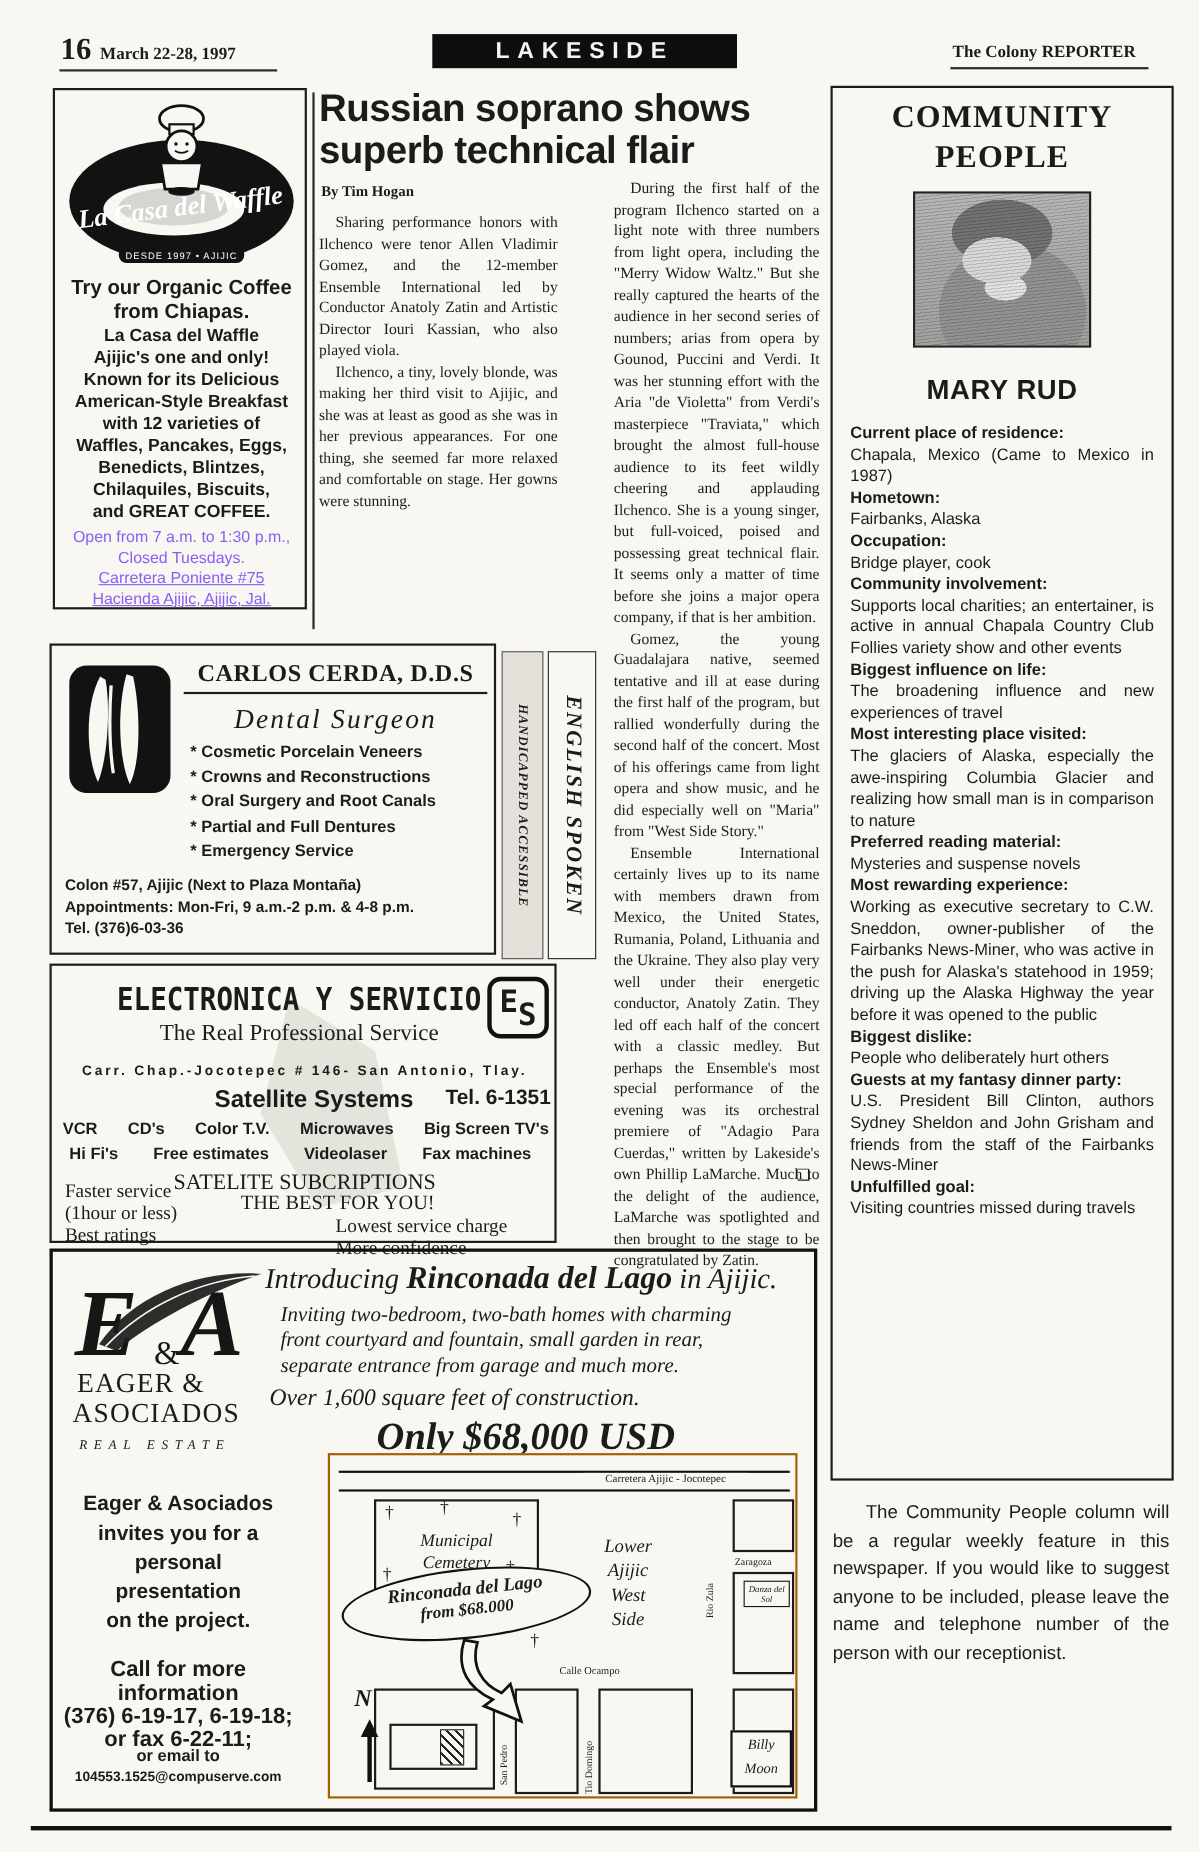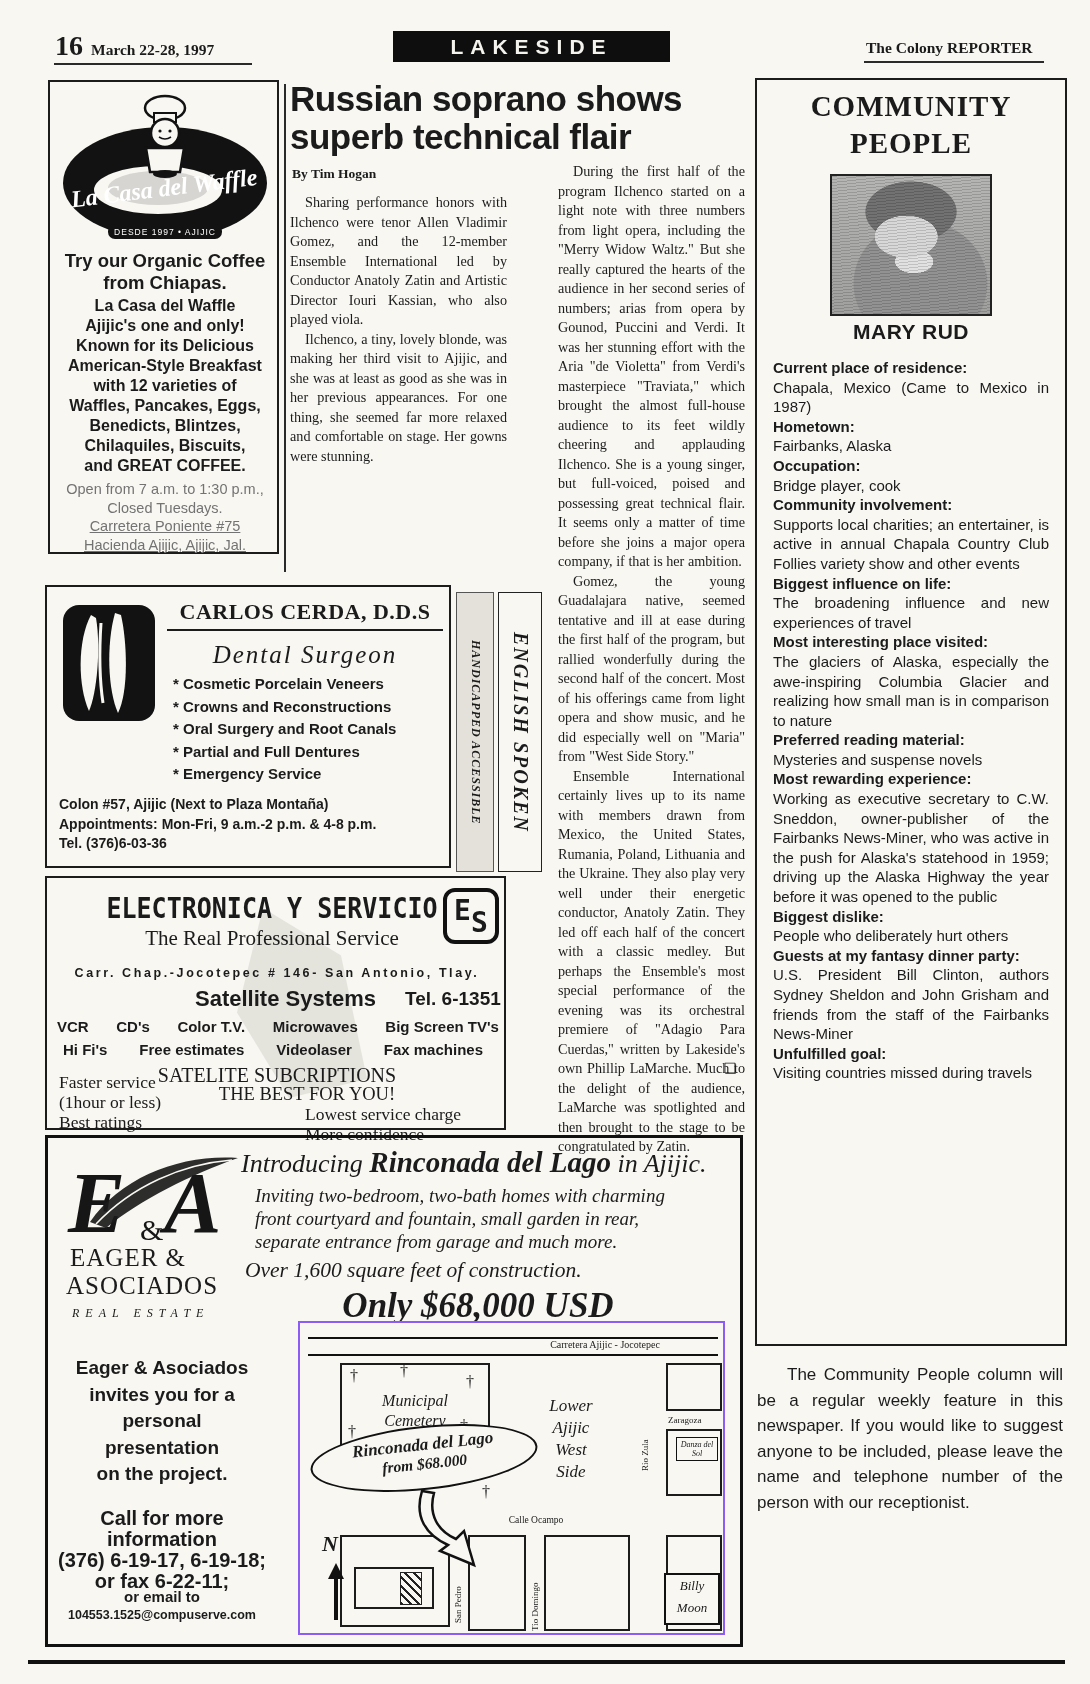--- a/index.html
+++ b/index.html
@@ -69,21 +69,21 @@
       <div>La Casa del Waffle</div>
       <div>Ajijic's one and only!</div>
       <div>Known for its Delicious</div>
       <div>American-Style Breakfast</div>
       <div>with 12 varieties of</div>
       <div>Waffles, Pancakes, Eggs,</div>
       <div>Benedicts, Blintzes,</div>
       <div>Chilaquiles, Biscuits,</div>
       <div>and GREAT COFFEE.</div>
     </div>
-    <div class="abs sans ctr" style="left:4px;top:398px;width:222px;font-size:14.5px;line-height:18.5px;color:#737373">
+    <div class="abs sans ctr" style="left:4px;top:398px;width:222px;font-size:14.5px;line-height:18.5px;color:#8b5cf6">
       <div>Open from 7 a.m. to 1:30 p.m.,</div>
       <div>Closed Tuesdays.</div>
       <div style="text-decoration:underline">Carretera Poniente #75</div>
       <div style="text-decoration:underline">Hacienda Ajijic, Ajijic, Jal.</div>
     </div>
   </div>
 
   <div class="abs" style="left:284px;top:84px;width:2px;height:488px;background:#2a2a2a"></div>
   <div class="abs sans b" style="left:290px;top:80px;width:456px;font-size:35px;line-height:38px;letter-spacing:-0.5px">
     <div>Russian soprano shows</div>
@@ -195,21 +195,21 @@
       <div>on the project.</div>
     </div>
     <div class="abs sans b ctr" style="left:4px;top:370px;width:220px;font-size:20px;line-height:21px">
       <div>Call for more information</div>
       <div>(376) 6-19-17, 6-19-18;</div>
       <div>or fax 6-22-11;</div>
     </div>
     <div class="abs sans b ctr" style="left:4px;top:450px;width:220px;font-size:15px">or email to</div>
     <div class="abs sans b ctr" style="left:4px;top:470px;width:220px;font-size:12.5px">104553.1525@compuserve.com</div>
 
-    <div class="abs" style="left:250px;top:183px;width:427px;height:314px;border:2px solid #8b5cf6;background:#f8f7f2">
+    <div class="abs" style="left:250px;top:183px;width:427px;height:314px;border:2px solid #a16207;background:#f8f7f2">
       <div class="abs" style="left:8px;top:14px;width:410px;height:1.5px;background:#111"></div>
       <div class="abs" style="left:8px;top:31px;width:410px;height:1.5px;background:#111"></div>
       <div class="abs maplabel ctr" style="left:230px;top:16px;width:150px;font-size:10px;background:#f8f7f2">Carretera Ajijic - Jocotepec</div>
 
       <div class="abs box" style="left:40px;top:40px;width:150px;height:96px">
         <span class="abs" style="left:8px;top:2px">†</span>
         <span class="abs" style="left:58px;top:-3px">†</span>
         <span class="abs" style="left:124px;top:8px">†</span>
         <span class="abs" style="left:118px;top:52px">†</span>
         <span class="abs" style="left:6px;top:58px">†</span>
@@ -223,21 +223,21 @@
         <div>Lower</div>
         <div>Ajijic</div>
         <div>West</div>
         <div>Side</div>
       </div>
 
       <div class="abs vert maplabel" style="left:340px;top:78px;height:70px;font-size:9px;transform:rotate(180deg)">Rio Zula</div>
 
       <div class="abs box" style="left:366px;top:40px;width:56px;height:48px"></div>
       <div class="abs maplabel" style="left:368px;top:92px;font-size:9px">Zaragoza</div>
-      <div class="abs box" style="left:366px;top:106px;width:56px;height:67px">
+      <div class="abs box" style="left:366px;top:106px;width:56px;height:93px">
         <div class="abs maplabel i ctr" style="left:8px;top:6px;width:42px;font-size:8px;border:1.5px solid #111;padding:2px 0">Danza del Sol</div>
       </div>
 
       <div class="abs ctr" style="left:10px;top:103px;width:228px;height:64px;border:2.5px solid #111;border-radius:50%;background:#f8f7f2;transform:rotate(-6deg);z-index:3;padding-top:7px">
         <div class="serif b i" style="font-size:17px">Rinconada del Lago</div>
         <div class="serif b i" style="font-size:15.5px">from $68.000</div>
       </div>
       <svg class="abs" style="left:108px;top:166px;z-index:2" width="80" height="84" viewBox="0 0 80 84">
         <path d="M14,2 C6,28 18,46 40,56 L32,62 L66,76 L56,42 L48,50 C30,42 20,26 26,4 Z" fill="#f8f7f2" stroke="#111" stroke-width="2.5"></path>
       </svg>
@@ -260,21 +260,21 @@
       <div class="abs serif b i" style="left:22px;top:208px;font-size:22px">N</div>
       <div class="abs" style="left:28px;top:240px;width:0;height:0;border-left:8px solid transparent;border-right:8px solid transparent;border-bottom:16px solid #111"></div>
       <div class="abs" style="left:34px;top:255px;width:4px;height:42px;background:#111"></div>
     </div>
   </div>
 
   <div class="abs" style="left:755px;top:78px;width:312px;height:1268px;border:2.5px solid #1c1c1c">
     <div class="serif b ctr" style="font-size:29px;letter-spacing:1px;margin-top:10px">COMMUNITY</div>
     <div class="serif b ctr" style="font-size:29px;letter-spacing:1px;margin-top:4px">PEOPLE</div>
     <div class="photo" style="width:162px;height:142px;margin:14px auto 0"></div>
-    <div class="sans b ctr" style="font-size:21px;margin-top:4px;letter-spacing:0.5px">MARY RUD</div>
+    <div class="sans b ctr" style="font-size:25px;margin-top:25px;letter-spacing:0.5px">MARY RUD</div>
     <div style="margin:14px 16px 0 16px">
       <div class="entry">
           <div class="entry-label">Current place of residence:</div>
           <div>Chapala, Mexico (Came to Mexico in 1987)</div>
         </div>
       <div class="entry">
           <div class="entry-label">Hometown:</div>
           <div>Fairbanks, Alaska</div>
         </div>
       <div class="entry">

